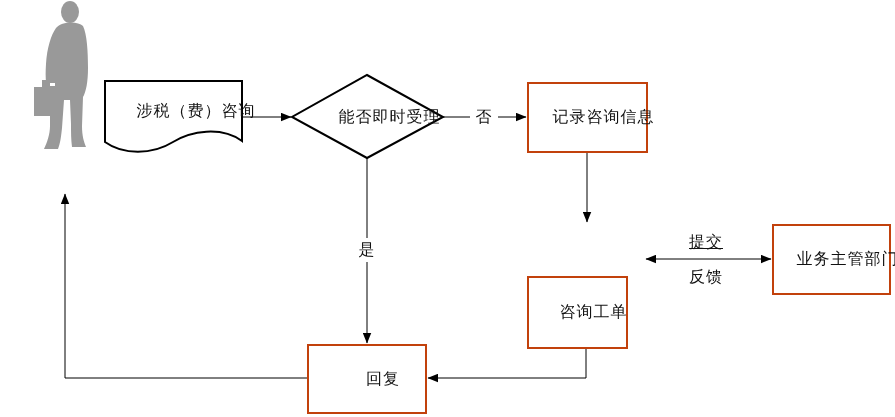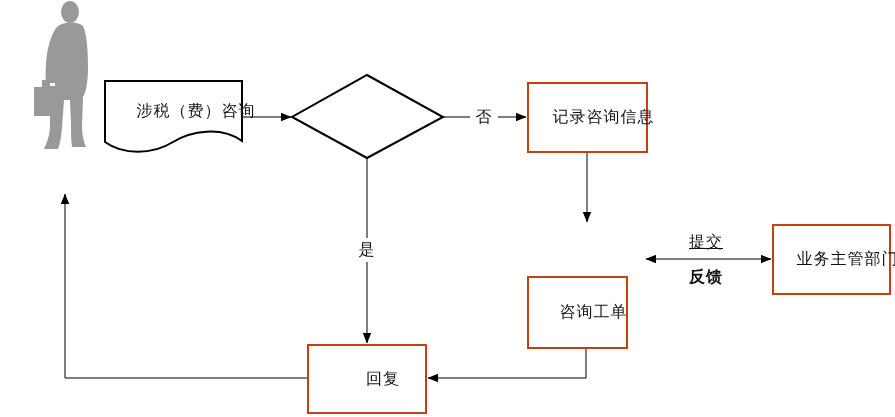--- a/index.html
+++ b/index.html
@@ -93,30 +93,31 @@
       <path d="M646,259 L771,259" marker-start="url(#arr)" marker-end="url(#arr)"></path>
       <path d="M367,158 L367,343 " marker-end="url(#arr)"></path>
       <path d="M586,295 L586,378 L428,378" marker-end="url(#arr)"></path>
       <path d="M307,378 L65,378 L65,194" marker-end="url(#arr)"></path>
     </g>
   </svg>
 
 
   <div class="node shape-label" style="left:107px; top:83px; width:134px; height:56px;">涉税（费）咨询</div>
 
+  <div class="node shape-label" style="left:292px; top:96px; width:151px; height:42px;">能否即时受理</div>
 
   <div class="node rect-node" style="left:527px; top:82px; width:121px; height:71px;">记录咨询信息</div>
 
   <div class="node rect-node" style="left:527px; top:234px; width:101px; height:73px;margin-top:42px;">咨询工单</div>
 
   <div class="node rect-node" style="left:307px; top:344px; width:120px; height:70px;">回复</div>
 
   <div class="node rect-node" style="left:772px; top:224px; width:119px; height:71px;">业务主管部门</div>
 
   <div class="edge-label" style="left:470px; top:105px; width:28px; height:24px;">否</div>
 
   <div class="edge-label" style="left:353px; top:238px; width:28px; height:24px;">是</div>
 
   <div class="edge-label no-bg" style="left:680px; top:230px; width:52px; height:24px;text-decoration:underline;">提交</div>
 
-  <div class="edge-label no-bg" style="left:680px; top:265px; width:52px; height:24px;font-weight:bold;">反馈</div>
+  <div class="edge-label no-bg" style="left:680px; top:265px; width:52px; height:24px;">反馈</div>
 
 </div>
 
 </body></html>

